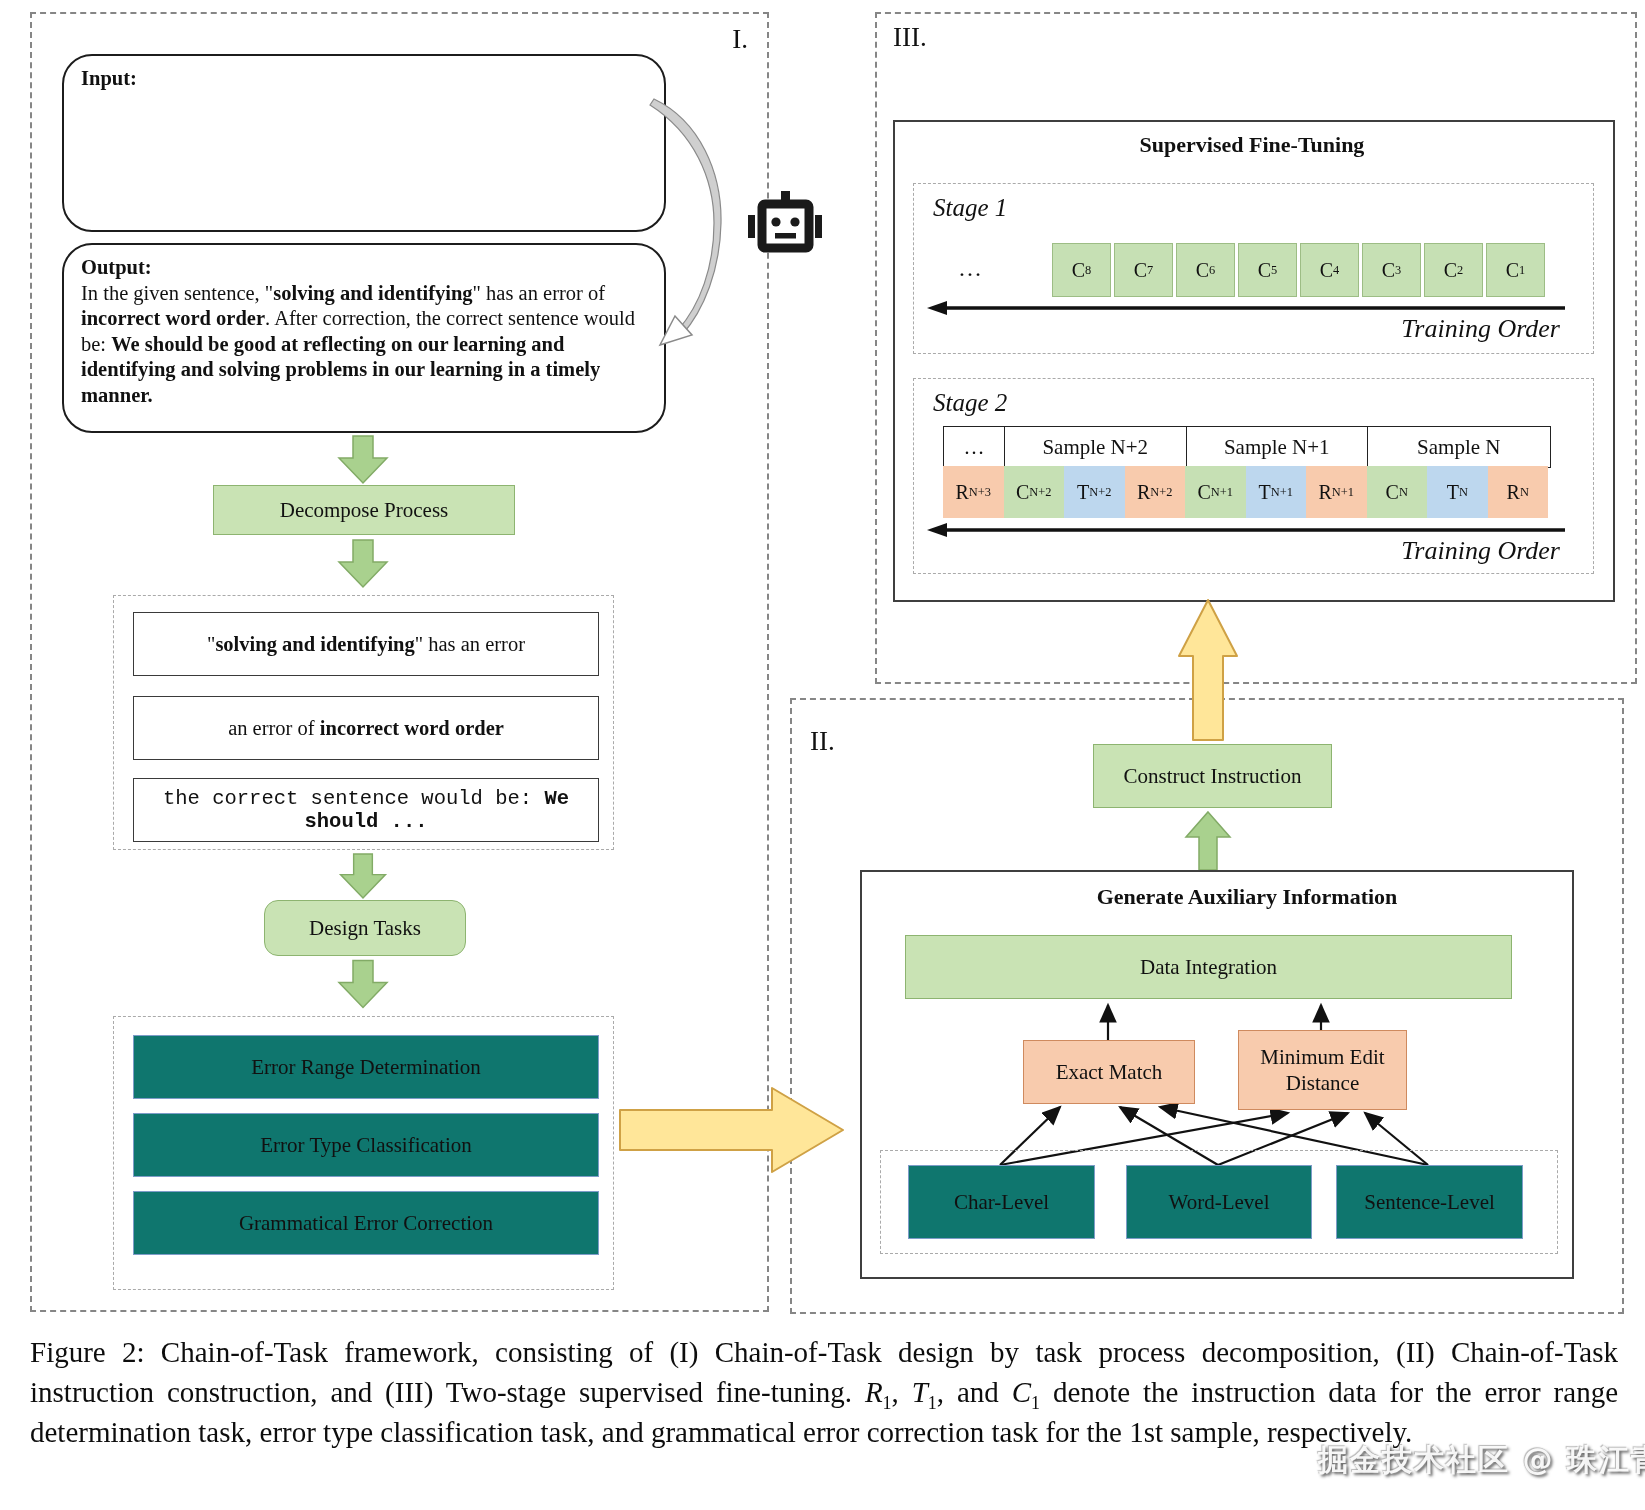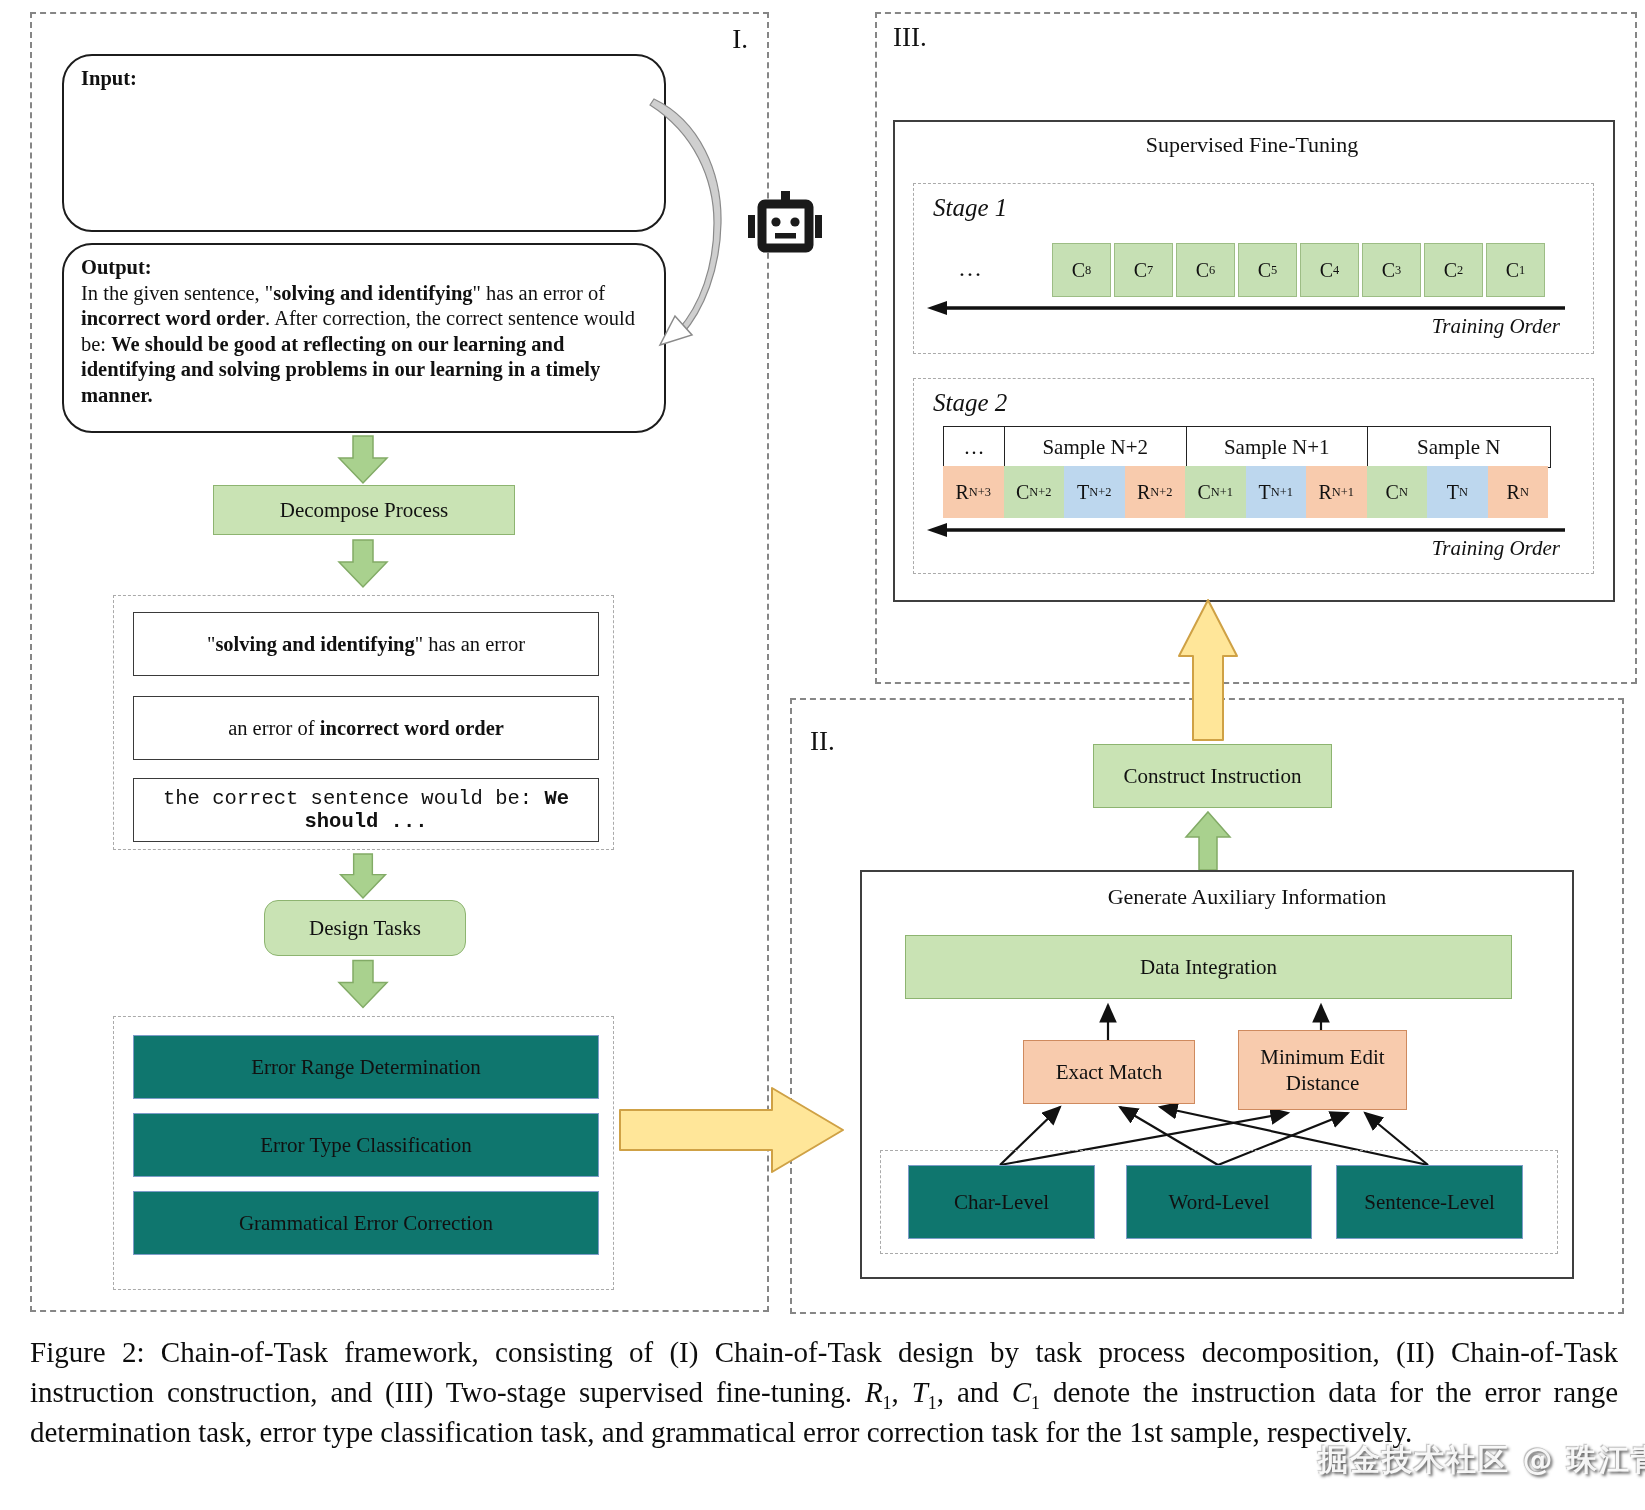--- a/index.html
+++ b/index.html
@@ -17,22 +17,22 @@
   }
   .green-box{position:absolute;background:#c9e3b4;border:1.5px solid #8db470;
     display:flex;align-items:center;justify-content:center;font-size:21px;text-align:center;}
   .white-box{position:absolute;background:#fff;border:1.5px solid #3a3a3a;
     display:flex;align-items:center;justify-content:center;font-size:20.5px;text-align:center;}
   .blue-box{position:absolute;background:#0f766e;border:1.5px solid #7d9cc8;
     display:flex;align-items:center;justify-content:center;font-size:21px;text-align:center;}
   .orange-box{position:absolute;background:#f8cbad;border:1.5px solid #cf8a5e;
     display:flex;align-items:center;justify-content:center;font-size:21px;text-align:center;line-height:26px;}
   .stage-label{position:absolute;font-style:italic;font-size:25px;}
-  .box-title{position:absolute;font-weight:normal;font-size:22px;text-align:center;}
-  .training-order{position:absolute;font-style:italic;font-size:21px;text-align:right;}
+  .box-title{position:absolute;font-weight:bold;font-size:22px;text-align:center;}
+  .training-order{position:absolute;font-style:italic;font-size:26px;text-align:right;}
   .cells-row{position:absolute;display:flex;gap:3px;}
   .cell-g{width:57px;height:52px;background:#c6e0b4;border:1px solid #9dbd85;
     display:flex;align-items:center;justify-content:center;font-size:20px;}
   .hdr-row{position:absolute;display:flex;border:1.5px solid #222;background:#fff;box-sizing:border-box;}
   .hdr-cell{height:40px;display:flex;align-items:center;justify-content:center;
     font-size:21px;border-right:1.5px solid #222;box-sizing:border-box;}
   .hdr-cell:last-child{border-right:none;}
   .data-row{position:absolute;display:flex;}
   .data-cell{width:60.5px;height:52px;display:flex;align-items:center;justify-content:center;font-size:20px;}
   sub{font-size:62%;line-height:0;}

